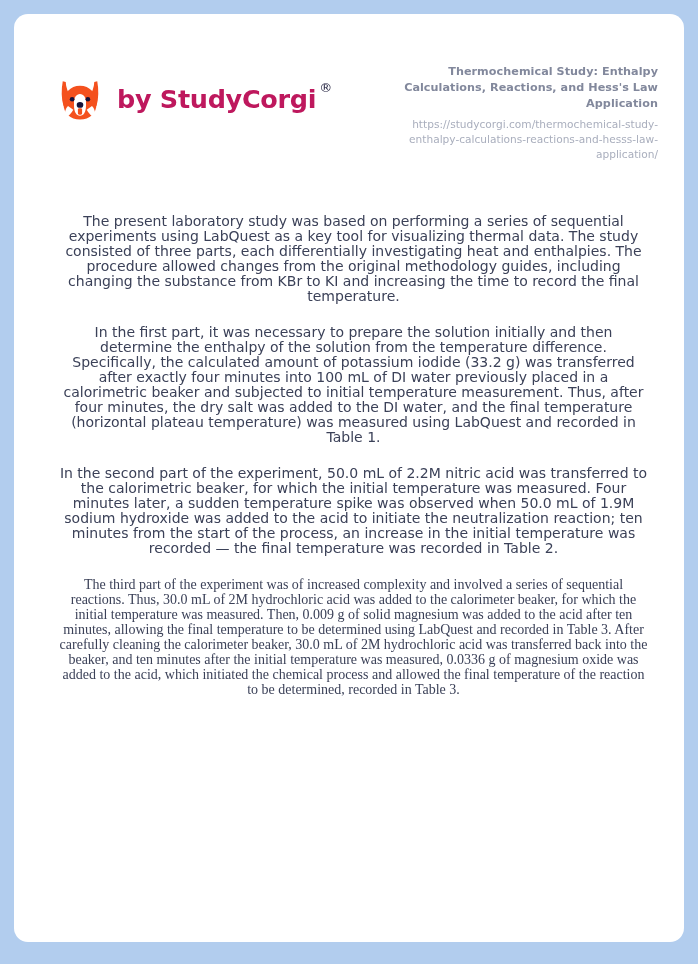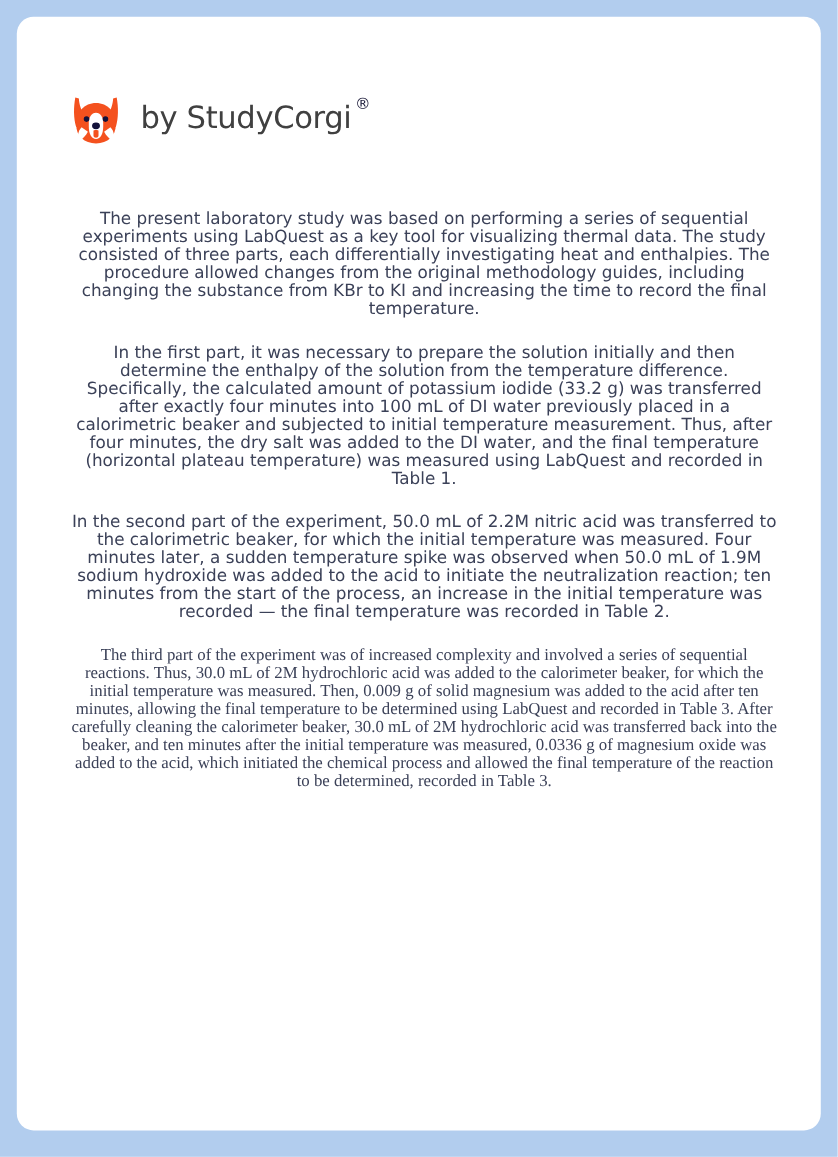--- a/index.html
+++ b/index.html
@@ -54,22 +54,22 @@
   }
 
   .brand-wordmark {
     display: flex;
     align-items: flex-start;
     line-height: 1;
   }
 
   .brand-wordmark-text {
     font-size: 25.5px;
-    font-weight: normal;
-    color: #404040;
+    font-weight: bold;
+    color: #be185d;
     letter-spacing: -0.3px;
     line-height: 1.15;
     white-space: nowrap;
   }
 
   .brand-reg {
     font-size: 13px;
     color: #1c1b3a;
     margin-left: 3px;
     margin-top: -4px;
@@ -146,20 +146,24 @@
 
           <path d="M29.2 44 C29.2 42.8 34.8 42.8 34.8 44 L34.8 49.5 C34.8 52.3 29.2 52.3 29.2 49.5 Z" fill="#f4511e"></path>
         </svg>
 
         <div class="brand-wordmark">
           <span class="brand-wordmark-text">by StudyCorgi</span>
           <span class="brand-reg">®</span>
         </div>
       </div>
 
+      <div class="header-meta">
+        <div class="doc-title">Thermochemical Study: Enthalpy Calculations, Reactions, and Hess's Law Application</div>
+        <div class="doc-url">https://studycorgi.com/thermochemical-study-enthalpy-calculations-reactions-and-hesss-law-application/</div>
+      </div>
 
     </div>
 
     <div class="doc-body">
       <p class="doc-paragraph">The present laboratory study was based on performing a series of sequential experiments using LabQuest as a key tool for visualizing thermal data. The study consisted of three parts, each differentially investigating heat and enthalpies. The procedure allowed changes from the original methodology guides, including changing the substance from KBr to KI and increasing the time to record the final temperature.</p>
       <p class="doc-paragraph">In the first part, it was necessary to prepare the solution initially and then determine the enthalpy of the solution from the temperature difference. Specifically, the calculated amount of potassium iodide (33.2 g) was transferred after exactly four minutes into 100 mL of DI water previously placed in a calorimetric beaker and subjected to initial temperature measurement. Thus, after four minutes, the dry salt was added to the DI water, and the final temperature (horizontal plateau temperature) was measured using LabQuest and recorded in Table 1.</p>
       <p class="doc-paragraph">In the second part of the experiment, 50.0 mL of 2.2M nitric acid was transferred to the calorimetric beaker, for which the initial temperature was measured. Four minutes later, a sudden temperature spike was observed when 50.0 mL of 1.9M sodium hydroxide was added to the acid to initiate the neutralization reaction; ten minutes from the start of the process, an increase in the initial temperature was recorded — the final temperature was recorded in Table 2.</p>
       <p class="doc-paragraph">The third part of the experiment was of increased complexity and involved a series of sequential reactions. Thus, 30.0 mL of 2M hydrochloric acid was added to the calorimeter beaker, for which the initial temperature was measured. Then, 0.009 g of solid magnesium was added to the acid after ten minutes, allowing the final temperature to be determined using LabQuest and recorded in Table 3. After carefully cleaning the calorimeter beaker, 30.0 mL of 2M hydrochloric acid was transferred back into the beaker, and ten minutes after the initial temperature was measured, 0.0336 g of magnesium oxide was added to the acid, which initiated the chemical process and allowed the final temperature of the reaction to be determined, recorded in Table 3.</p>
     </div>
 

